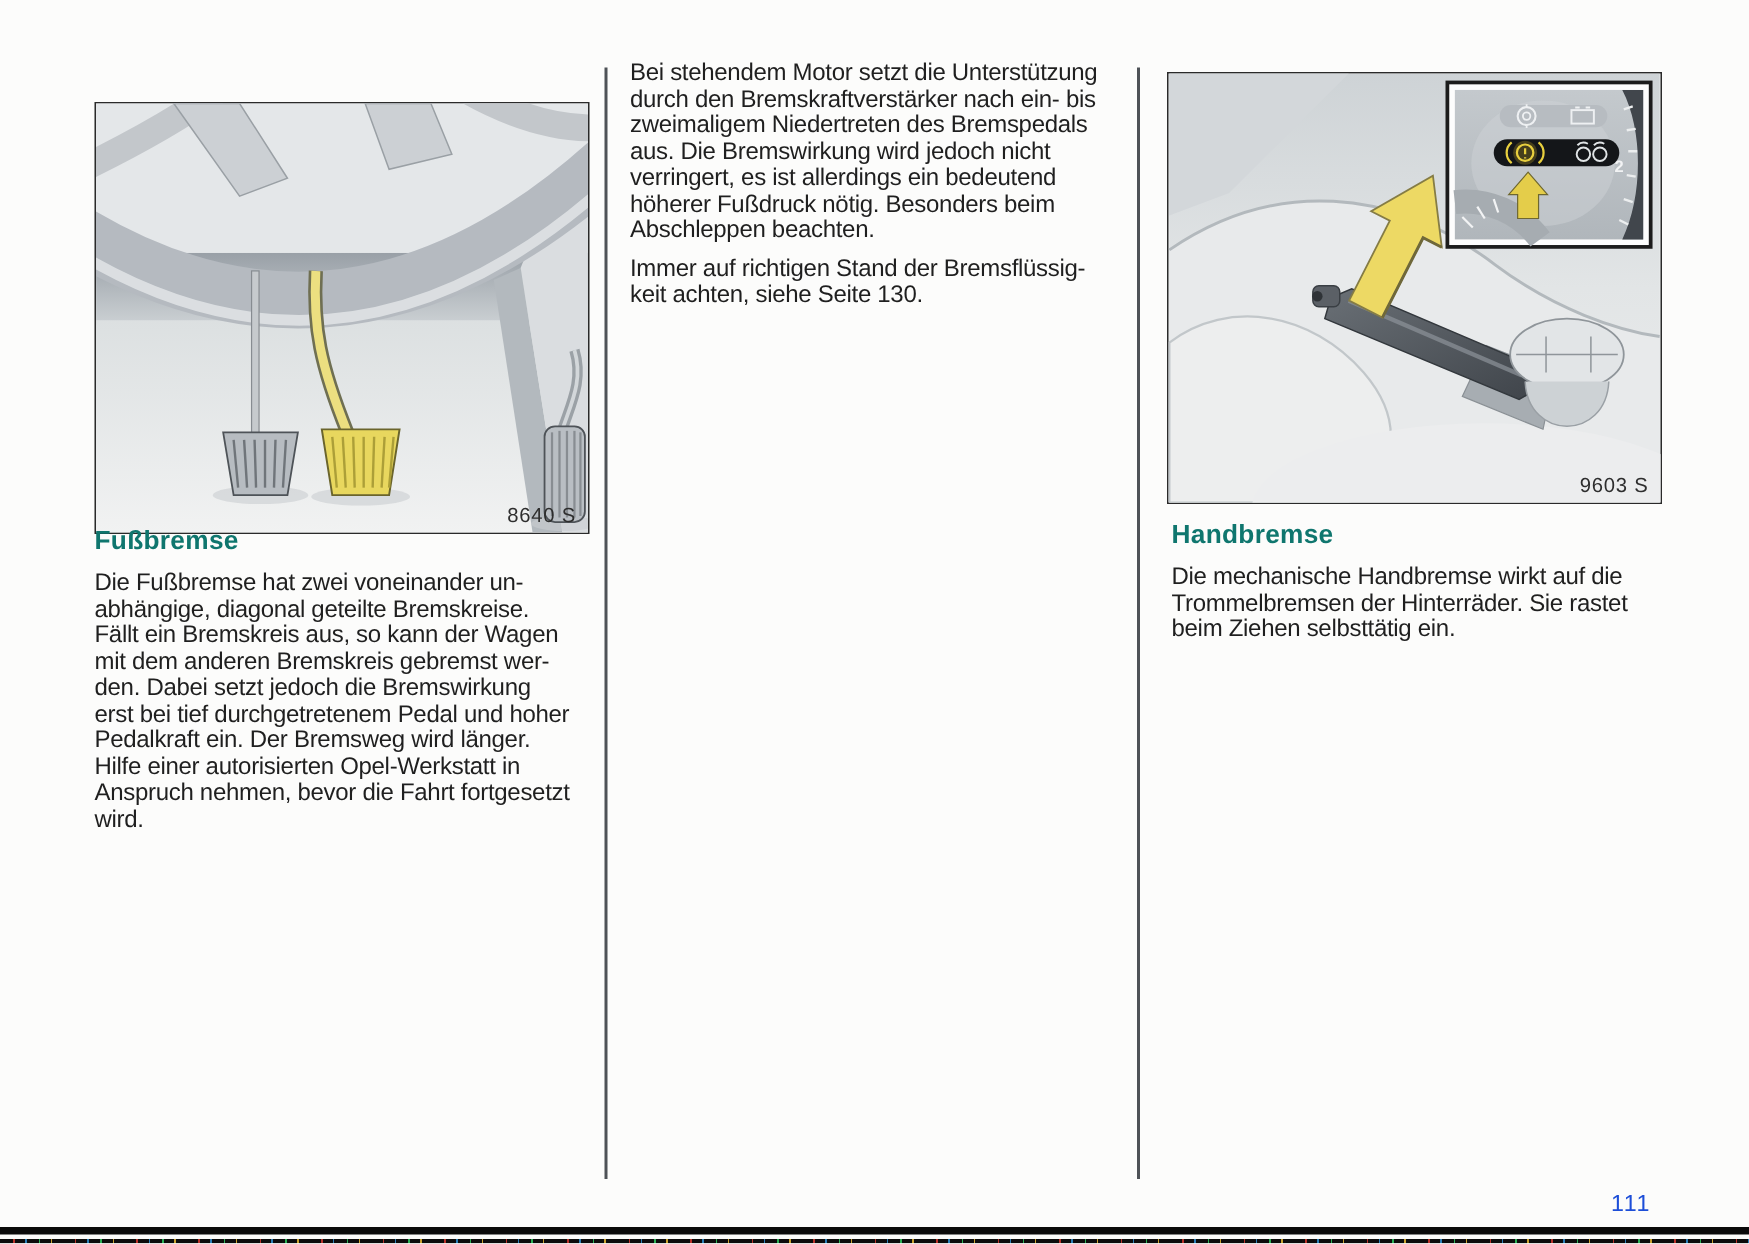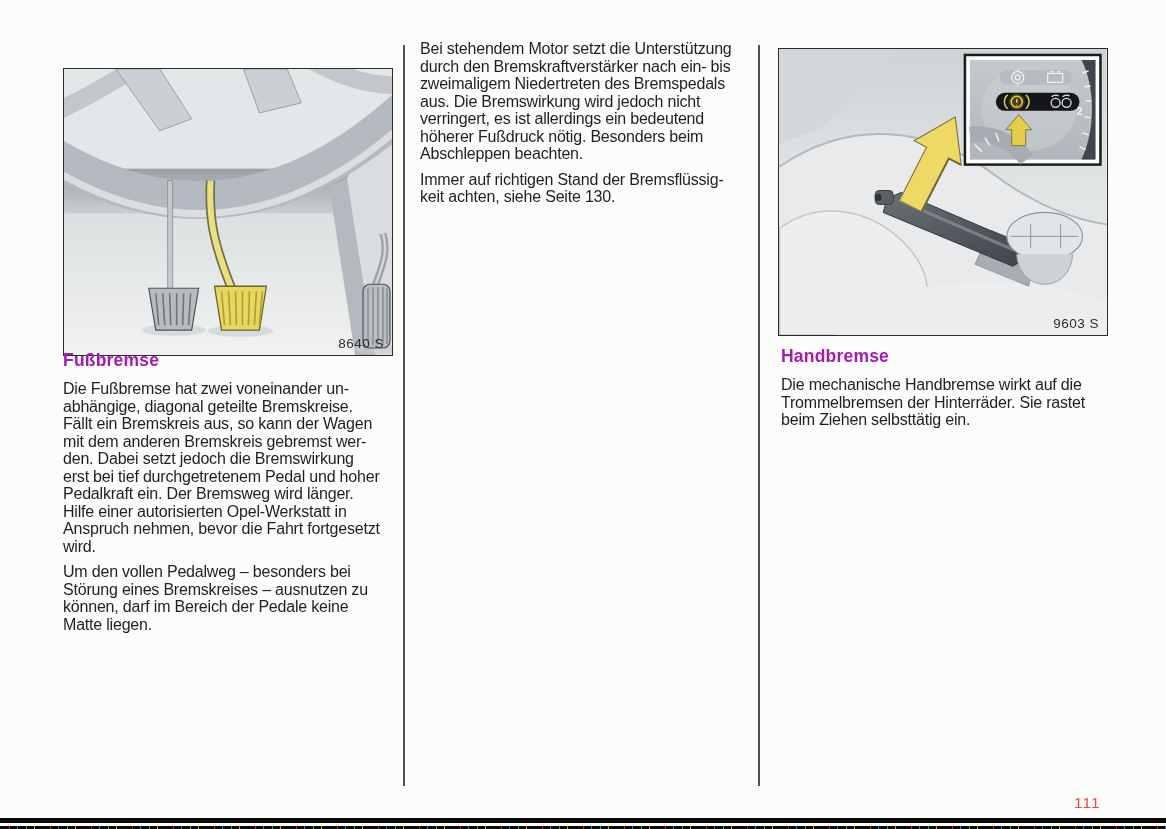--- a/index.html
+++ b/index.html
@@ -18,32 +18,32 @@
   .fig-right{left:778px;top:48px;width:330px;height:288px;}
   .fig-caption{
     position:absolute;right:8px;bottom:4px;font-size:13.5px;color:#2e2e2e;
     letter-spacing:0.5px;
   }
   .divider{position:absolute;top:45px;height:741px;width:2px;background:#4e5257;}
   .div1{left:403px;}
   .div2{left:758px;}
   .col{position:absolute;box-sizing:border-box;}
   .col h2{
-    margin:0 0 9px 0;font-size:17.5px;font-weight:bold;color:#a21caf;
+    margin:0 0 9px 0;font-size:17.5px;font-weight:bold;color:#0f766e;
     letter-spacing:0.2px;
   }
   .col p{
     margin:0 0 8px 0;font-size:16px;line-height:17.5px;white-space:pre-line;
     letter-spacing:-0.2px;
   }
   .col-left{left:63px;top:350px;width:335px;}
   .col-mid{left:420px;top:40px;width:332px;}
   .col-right{left:781px;top:346px;width:330px;}
   .page-number{
-    position:absolute;left:1074px;top:794px;font-size:15.5px;color:#ef4444;
+    position:absolute;left:1074px;top:794px;font-size:15.5px;color:#1d4ed8;
     letter-spacing:1px;
   }
   .scan-band{position:absolute;left:0;top:818px;width:1166px;height:5px;background:#0a0a0a;}
   .scan-noise{
     position:absolute;left:0;top:826px;width:1166px;height:3px;
     background:repeating-linear-gradient(90deg,
       #0b0b0b 0px,#0b0b0b 9px,#b8322a 9px,#b8322a 10px,
       #0b0b0b 10px,#0b0b0b 17px,#2a7fb8 17px,#2a7fb8 18px,
       #0b0b0b 18px,#0b0b0b 26px,#2ab055 26px,#2ab055 27px,
       #0b0b0b 27px,#0b0b0b 34px,#c9a12e 34px,#c9a12e 35px,
@@ -222,24 +222,20 @@
     <p>Die Fußbremse hat zwei voneinander un-
 abhängige, diagonal geteilte Bremskreise.
 Fällt ein Bremskreis aus, so kann der Wagen
 mit dem anderen Bremskreis gebremst wer-
 den. Dabei setzt jedoch die Bremswirkung
 erst bei tief durchgetretenem Pedal und hoher
 Pedalkraft ein. Der Bremsweg wird länger.
 Hilfe einer autorisierten Opel-Werkstatt in
 Anspruch nehmen, bevor die Fahrt fortgesetzt
 wird.</p>
-    <p>Um den vollen Pedalweg – besonders bei
-Störung eines Bremskreises – ausnutzen zu
-können, darf im Bereich der Pedale keine
-Matte liegen.</p>
   </section>
 
   <section class="col col-mid">
     <p>Bei stehendem Motor setzt die Unterstützung
 durch den Bremskraftverstärker nach ein- bis
 zweimaligem Niedertreten des Bremspedals
 aus. Die Bremswirkung wird jedoch nicht
 verringert, es ist allerdings ein bedeutend
 höherer Fußdruck nötig. Besonders beim
 Abschleppen beachten.</p>

